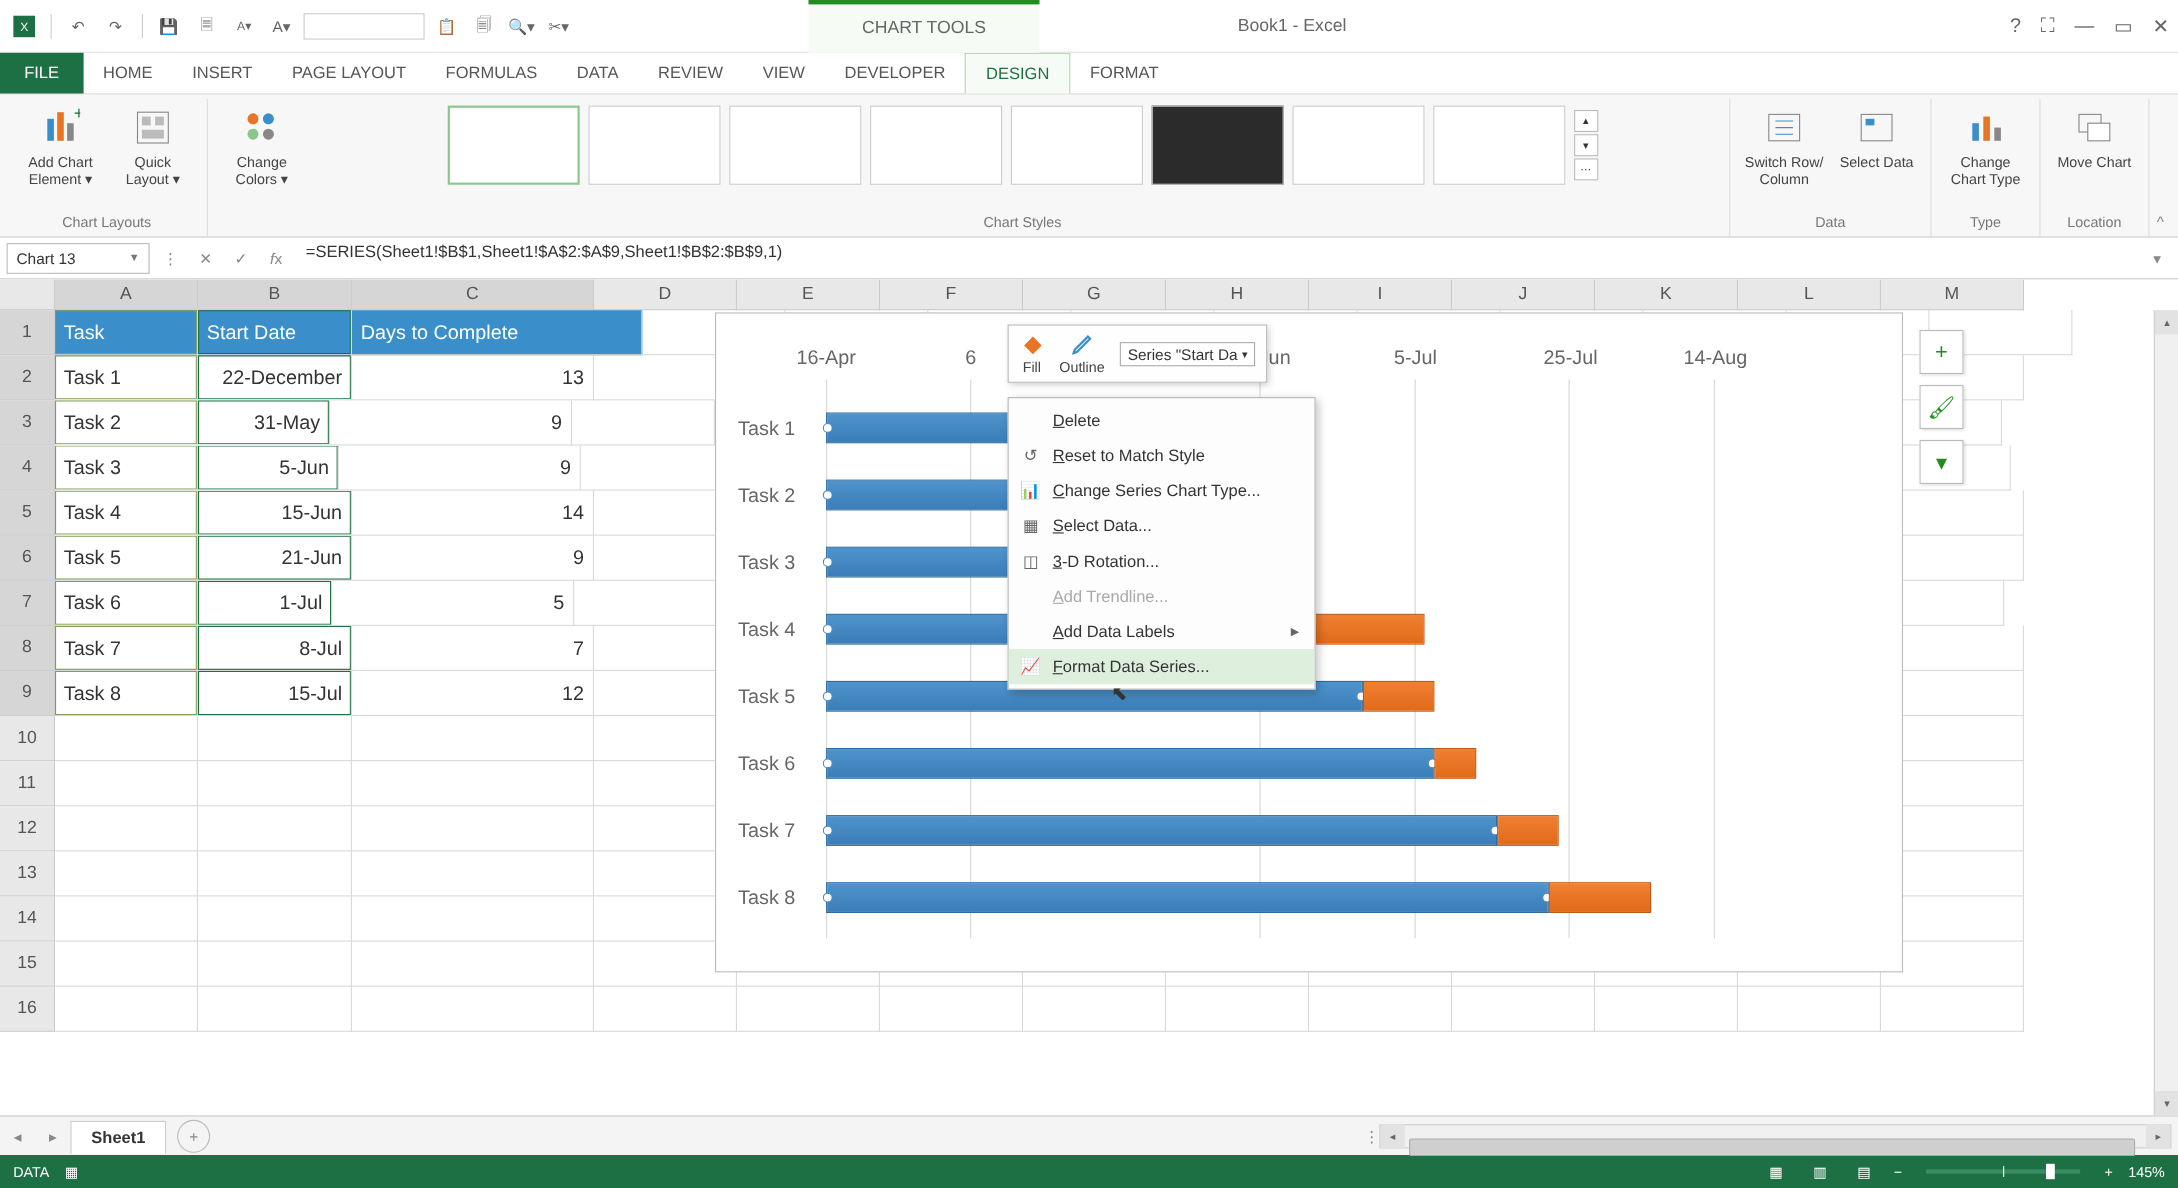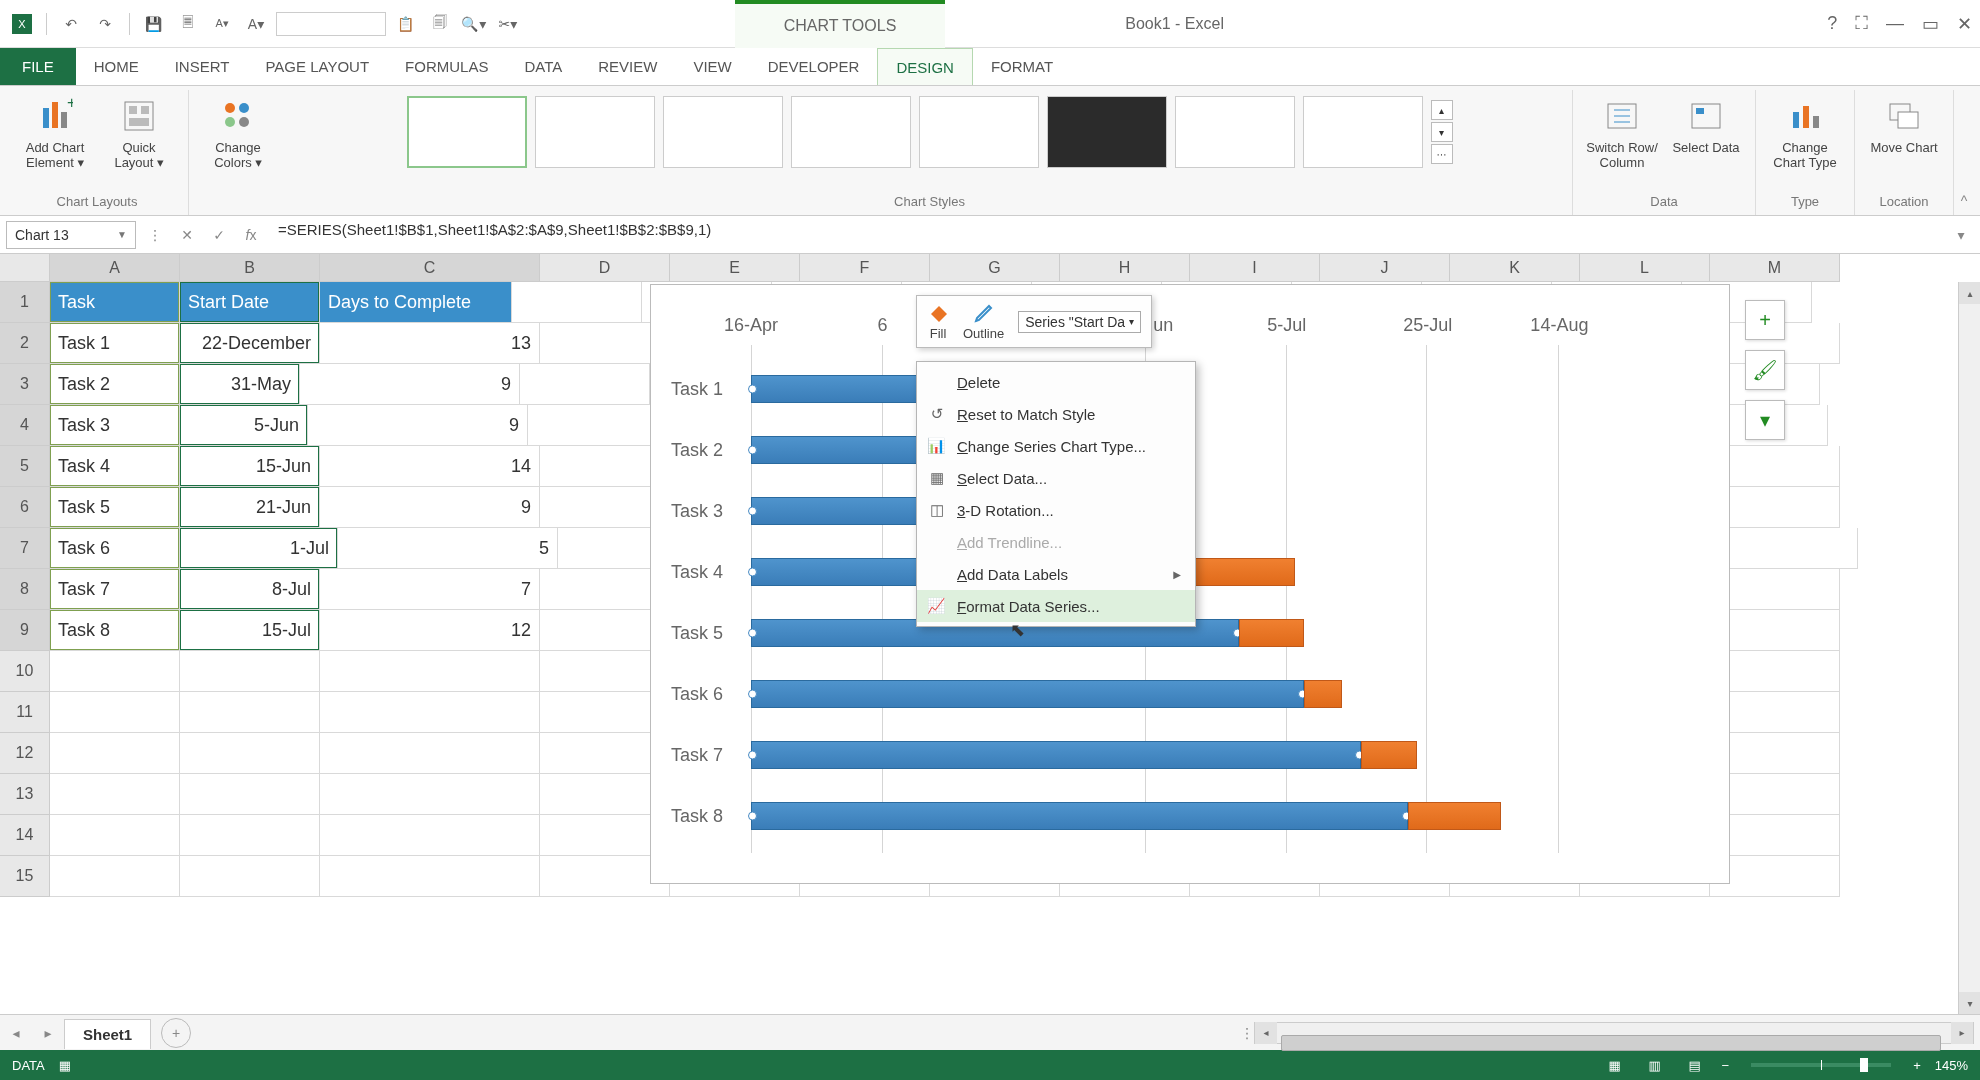--- a/index.html
+++ b/index.html
@@ -321,21 +321,21 @@
         <div class="col-h" style="width:130px">J</div>
         <div class="col-h" style="width:130px">K</div>
         <div class="col-h" style="width:130px">L</div>
         <div class="col-h" style="width:130px">M</div>
       </div>
       <div class="rows">
         <div class="row">
           <div class="row-h sel">1</div>
           <div class="cell header-cell sel-border-A" style="width:130px">Task</div>
           <div class="cell header-cell sel-border-B" style="width:140px">Start Date</div>
-          <div class="cell header-cell" style="width:192px">Days to Complete</div>
+          <div class="cell header-cell" style="width:264px">Days to Complete</div>
           <div class="cell" style="width:130px"></div>
           <div class="cell" style="width:130px"></div>
           <div class="cell" style="width:130px"></div>
           <div class="cell" style="width:130px"></div>
           <div class="cell" style="width:130px"></div>
           <div class="cell" style="width:130px"></div>
           <div class="cell" style="width:130px"></div>
           <div class="cell" style="width:130px"></div>
           <div class="cell" style="width:130px"></div>
           <div class="cell" style="width:130px"></div>
@@ -416,21 +416,21 @@
           <div class="cell" style="width:130px"></div>
           <div class="cell" style="width:130px"></div>
           <div class="cell" style="width:130px"></div>
           <div class="cell" style="width:130px"></div>
           <div class="cell" style="width:130px"></div>
           <div class="cell" style="width:130px"></div>
         </div>
         <div class="row">
           <div class="row-h sel">7</div>
           <div class="cell sel-border-A" style="width:130px">Task 6</div>
-          <div class="cell r sel-border-B" style="width:158px">1-Jul</div>
+          <div class="cell r sel-border-B" style="width:122px">1-Jul</div>
           <div class="cell r" style="width:220px">5</div>
           <div class="cell" style="width:130px"></div>
           <div class="cell" style="width:130px"></div>
           <div class="cell" style="width:130px"></div>
           <div class="cell" style="width:130px"></div>
           <div class="cell" style="width:130px"></div>
           <div class="cell" style="width:130px"></div>
           <div class="cell" style="width:130px"></div>
           <div class="cell" style="width:130px"></div>
           <div class="cell" style="width:130px"></div>
@@ -543,20 +543,36 @@
           <div class="cell" style="width:130px"></div>
           <div class="cell" style="width:130px"></div>
           <div class="cell" style="width:130px"></div>
           <div class="cell" style="width:130px"></div>
           <div class="cell" style="width:130px"></div>
           <div class="cell" style="width:130px"></div>
           <div class="cell" style="width:130px"></div>
         </div>
         <div class="row">
           <div class="row-h">15</div>
+          <div class="cell" style="width:130px"></div>
+          <div class="cell" style="width:140px"></div>
+          <div class="cell" style="width:220px"></div>
+          <div class="cell" style="width:130px"></div>
+          <div class="cell" style="width:130px"></div>
+          <div class="cell" style="width:130px"></div>
+          <div class="cell" style="width:130px"></div>
+          <div class="cell" style="width:130px"></div>
+          <div class="cell" style="width:130px"></div>
+          <div class="cell" style="width:130px"></div>
+          <div class="cell" style="width:130px"></div>
+          <div class="cell" style="width:130px"></div>
+          <div class="cell" style="width:130px"></div>
+        </div>
+        <div class="row">
+          <div class="row-h">16</div>
           <div class="cell" style="width:130px"></div>
           <div class="cell" style="width:140px"></div>
           <div class="cell" style="width:220px"></div>
           <div class="cell" style="width:130px"></div>
           <div class="cell" style="width:130px"></div>
           <div class="cell" style="width:130px"></div>
           <div class="cell" style="width:130px"></div>
           <div class="cell" style="width:130px"></div>
           <div class="cell" style="width:130px"></div>
           <div class="cell" style="width:130px"></div>

